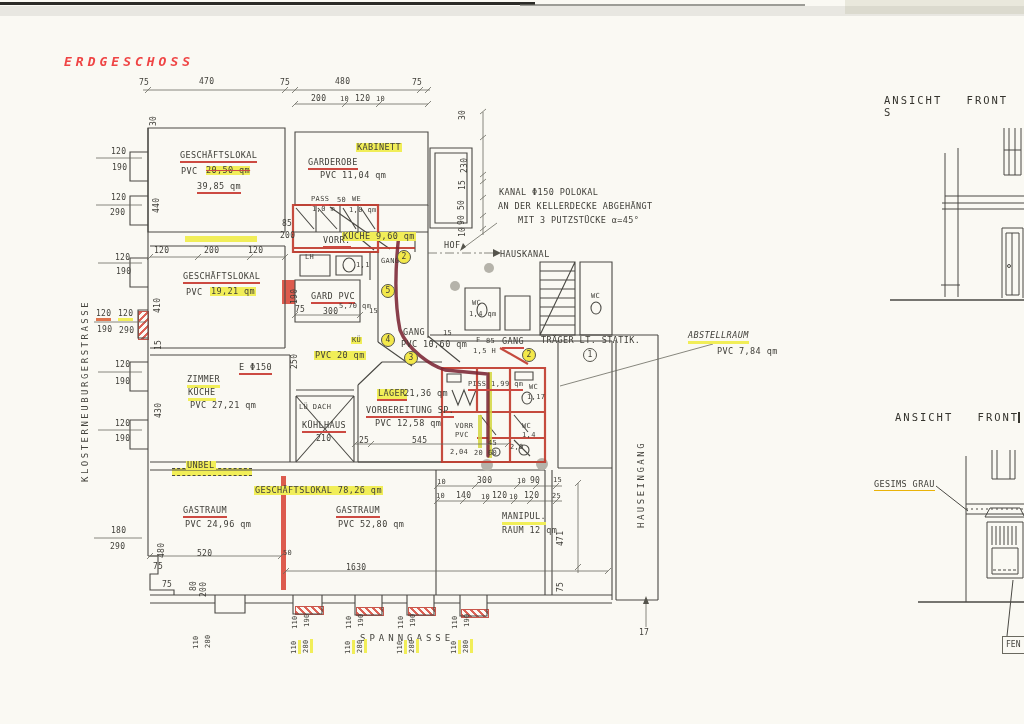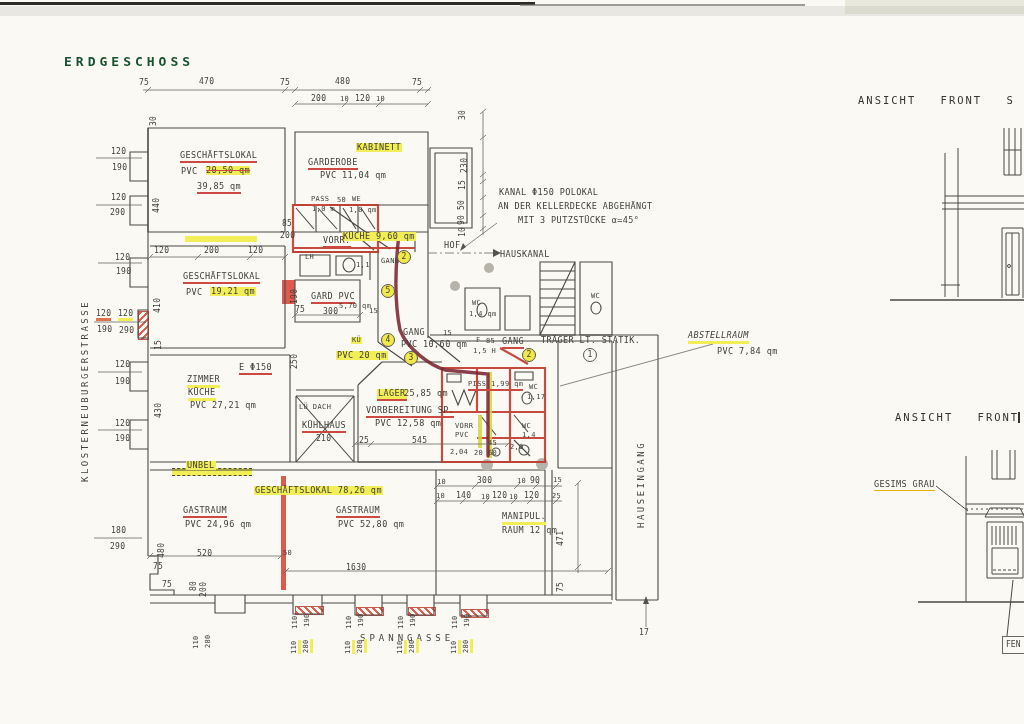--- a/index.html
+++ b/index.html
@@ -10,21 +10,21 @@
   .dim{position:absolute;font-size:8px;letter-spacing:.3px;line-height:1;white-space:pre;}
   .s{font-size:7px;}
   .r{transform:rotate(-90deg);transform-origin:left bottom;}
   .rs{font-size:7px;transform:rotate(-90deg);transform-origin:left bottom;}
   .hl{background:#f1ee58;padding:0 1px;}
   .ulr{border-bottom:2px solid #cc4a42;padding-bottom:1px;}
   .uly{border-bottom:3px solid #f1ee58;padding-bottom:1px;}
   .ho{border-bottom:3px solid #e0744d;}
   .hy{border-bottom:3px solid #f1ee58;}
   .strike{background:#f1ee58;text-decoration:line-through;text-decoration-color:#cc4a42;}
-  .title{font-size:13px;letter-spacing:4px;color:#14532d;font-weight:bold;}
+  .title{font-size:13px;letter-spacing:4px;color:#ef4444;font-weight:bold;font-style:italic;}
   .marker{position:absolute;width:12px;height:12px;border:1px solid #56554e;border-radius:50%;
           font-size:8px;line-height:12px;text-align:center;letter-spacing:0;}
   .my{background:#f3e84a;}
   .mw{background:transparent;}
   .vtext{position:absolute;transform:rotate(-90deg);transform-origin:0 0;}
   .street{font-size:9px;letter-spacing:2.5px;color:#45443e;}
   .wide{letter-spacing:4px;margin-left:24px;}
   .elev-title{position:absolute;font-size:10.5px;letter-spacing:2px;word-spacing:16px;color:#35342e;}
   .small-note{position:absolute;font-size:8.5px;letter-spacing:.4px;}
   .ulk{border-bottom:1px solid #eab308;padding-bottom:1px;}
@@ -169,21 +169,21 @@
       <path d="M1013,580 L1007,636"></path>
     </g>
   </svg>
 
   <span class="lbl title" style="left:64px;top:55px">ERDGESCHOSS</span>
 
   <span class="vtext street" style="left:80px;top:482px">KLOSTERNEUBURGERSTRASSE</span>
   <span class="lbl street wide" style="left:336px;top:634px">SPANNGASSE</span>
   <span class="vtext street" style="left:636px;top:528px">HAUSEINGANG</span>
 
-  <span class="elev-title" style="left:858px;top:94px">ANSICHT FRONT S</span>
+  <span class="elev-title" style="left:884px;top:94px">ANSICHT FRONT S</span>
   <span class="elev-title" style="left:895px;top:411px">ANSICHT FRONT</span>
   <div class="partial"></div>
   <span class="small-note ulk" style="left:874px;top:479px">GESIMS GRAU</span>
   <div class="fenbox">
     <span>FEN</span>
   </div>
 
   <div>
 
   <span class="lbl ulr" style="left: 180px; top: 151px;">GESCHÄFTSLOKAL</span>
@@ -208,41 +208,41 @@
       <span class="lbl hl" style="left: 210px; top: 287px;">19,21 qm</span>
       <span class="lbl ulr" style="left: 311px; top: 292px;">GARD PVC</span>
       <span class="lbl s" style="left: 339px; top: 303px;">5,70 qm</span>
       <span class="lbl uly" style="left: 187px; top: 375px;">ZIMMER</span>
       <span class="lbl uly" style="left: 188px; top: 388px;">KÜCHE</span>
       <span class="lbl" style="left: 190px; top: 401px;">PVC 27,21 qm</span>
       <span class="lbl ulr" style="left: 239px; top: 363px;">E Φ150</span>
       <span class="lbl s" style="left: 299px; top: 404px;">LÜ DACH</span>
       <span class="lbl ulr" style="left: 302px; top: 421px;">KÜHLHAUS</span>
       <span class="lbl hl ulr" style="left: 377px; top: 389px;">LAGER</span>
-      <span class="lbl" style="left: 404px; top: 389px;">25,85 qm</span>
+      <span class="lbl" style="left: 404px; top: 389px;">21,36 qm</span>
       <span class="lbl ulr" style="left: 366px; top: 406px;">VORBEREITUNG SP.</span>
       <span class="lbl" style="left: 375px; top: 419px;">PVC 12,58 qm</span>
       <span class="lbl s" style="left: 455px; top: 423px;">VORR</span>
       <span class="lbl s" style="left: 455px; top: 432px;">PVC</span>
       <span class="lbl ulr s" style="left: 468px; top: 381px;">PISS 1,99 qm</span>
       <span class="lbl s" style="left: 529px; top: 384px;">WC</span>
       <span class="lbl s" style="left: 527px; top: 394px;">1,17</span>
       <span class="lbl s" style="left: 522px; top: 423px;">WC</span>
       <span class="lbl s" style="left: 522px; top: 432px;">1,4</span>
       <span class="lbl s" style="left: 472px; top: 300px;">WC</span>
       <span class="lbl s" style="left: 469px; top: 311px;">1,4 qm</span>
       <span class="lbl s" style="left: 591px; top: 293px;">WC</span>
       <span class="lbl s" style="left: 476px; top: 337px;">F</span>
       <span class="lbl s" style="left: 486px; top: 338px;">85</span>
       <span class="lbl ulr" style="left: 502px; top: 337px;">GANG</span>
       <span class="lbl s" style="left: 473px; top: 348px;">1,5 H</span>
       <span class="lbl" style="left: 403px; top: 328px;">GANG</span>
       <span class="lbl" style="left: 401px; top: 340px;">PVC 10,60 qm</span>
       <span class="lbl hl s" style="left: 351px; top: 337px;">KÜ</span>
-      <span class="lbl hl" style="left: 336px; top: 351px;">PVC 20 qm</span>
+      <span class="lbl hl" style="left: 314px; top: 351px;">PVC 20 qm</span>
       <span class="lbl ulr" style="left: 183px; top: 506px;">GASTRAUM</span>
       <span class="lbl" style="left: 185px; top: 520px;">PVC 24,96 qm</span>
       <span class="lbl ulr" style="left: 336px; top: 506px;">GASTRAUM</span>
       <span class="lbl" style="left: 338px; top: 520px;">PVC 52,80 qm</span>
       <span class="lbl hl" style="left: 254px; top: 486px;">GESCHÄFTSLOKAL 78,26 qm</span>
       <span class="lbl hl" style="left: 186px; top: 461px;">UNBEL</span>
       <span class="lbl uly" style="left: 502px; top: 512px;">MANIPUL.</span>
       <span class="lbl" style="left: 502px; top: 526px;">RAUM 12 qm</span>
       <span class="lbl uly" style="left: 688px; top: 331px; font-style: italic;">ABSTELLRAUM</span>
       <span class="lbl" style="left: 717px; top: 347px;">PVC 7,84 qm</span>

